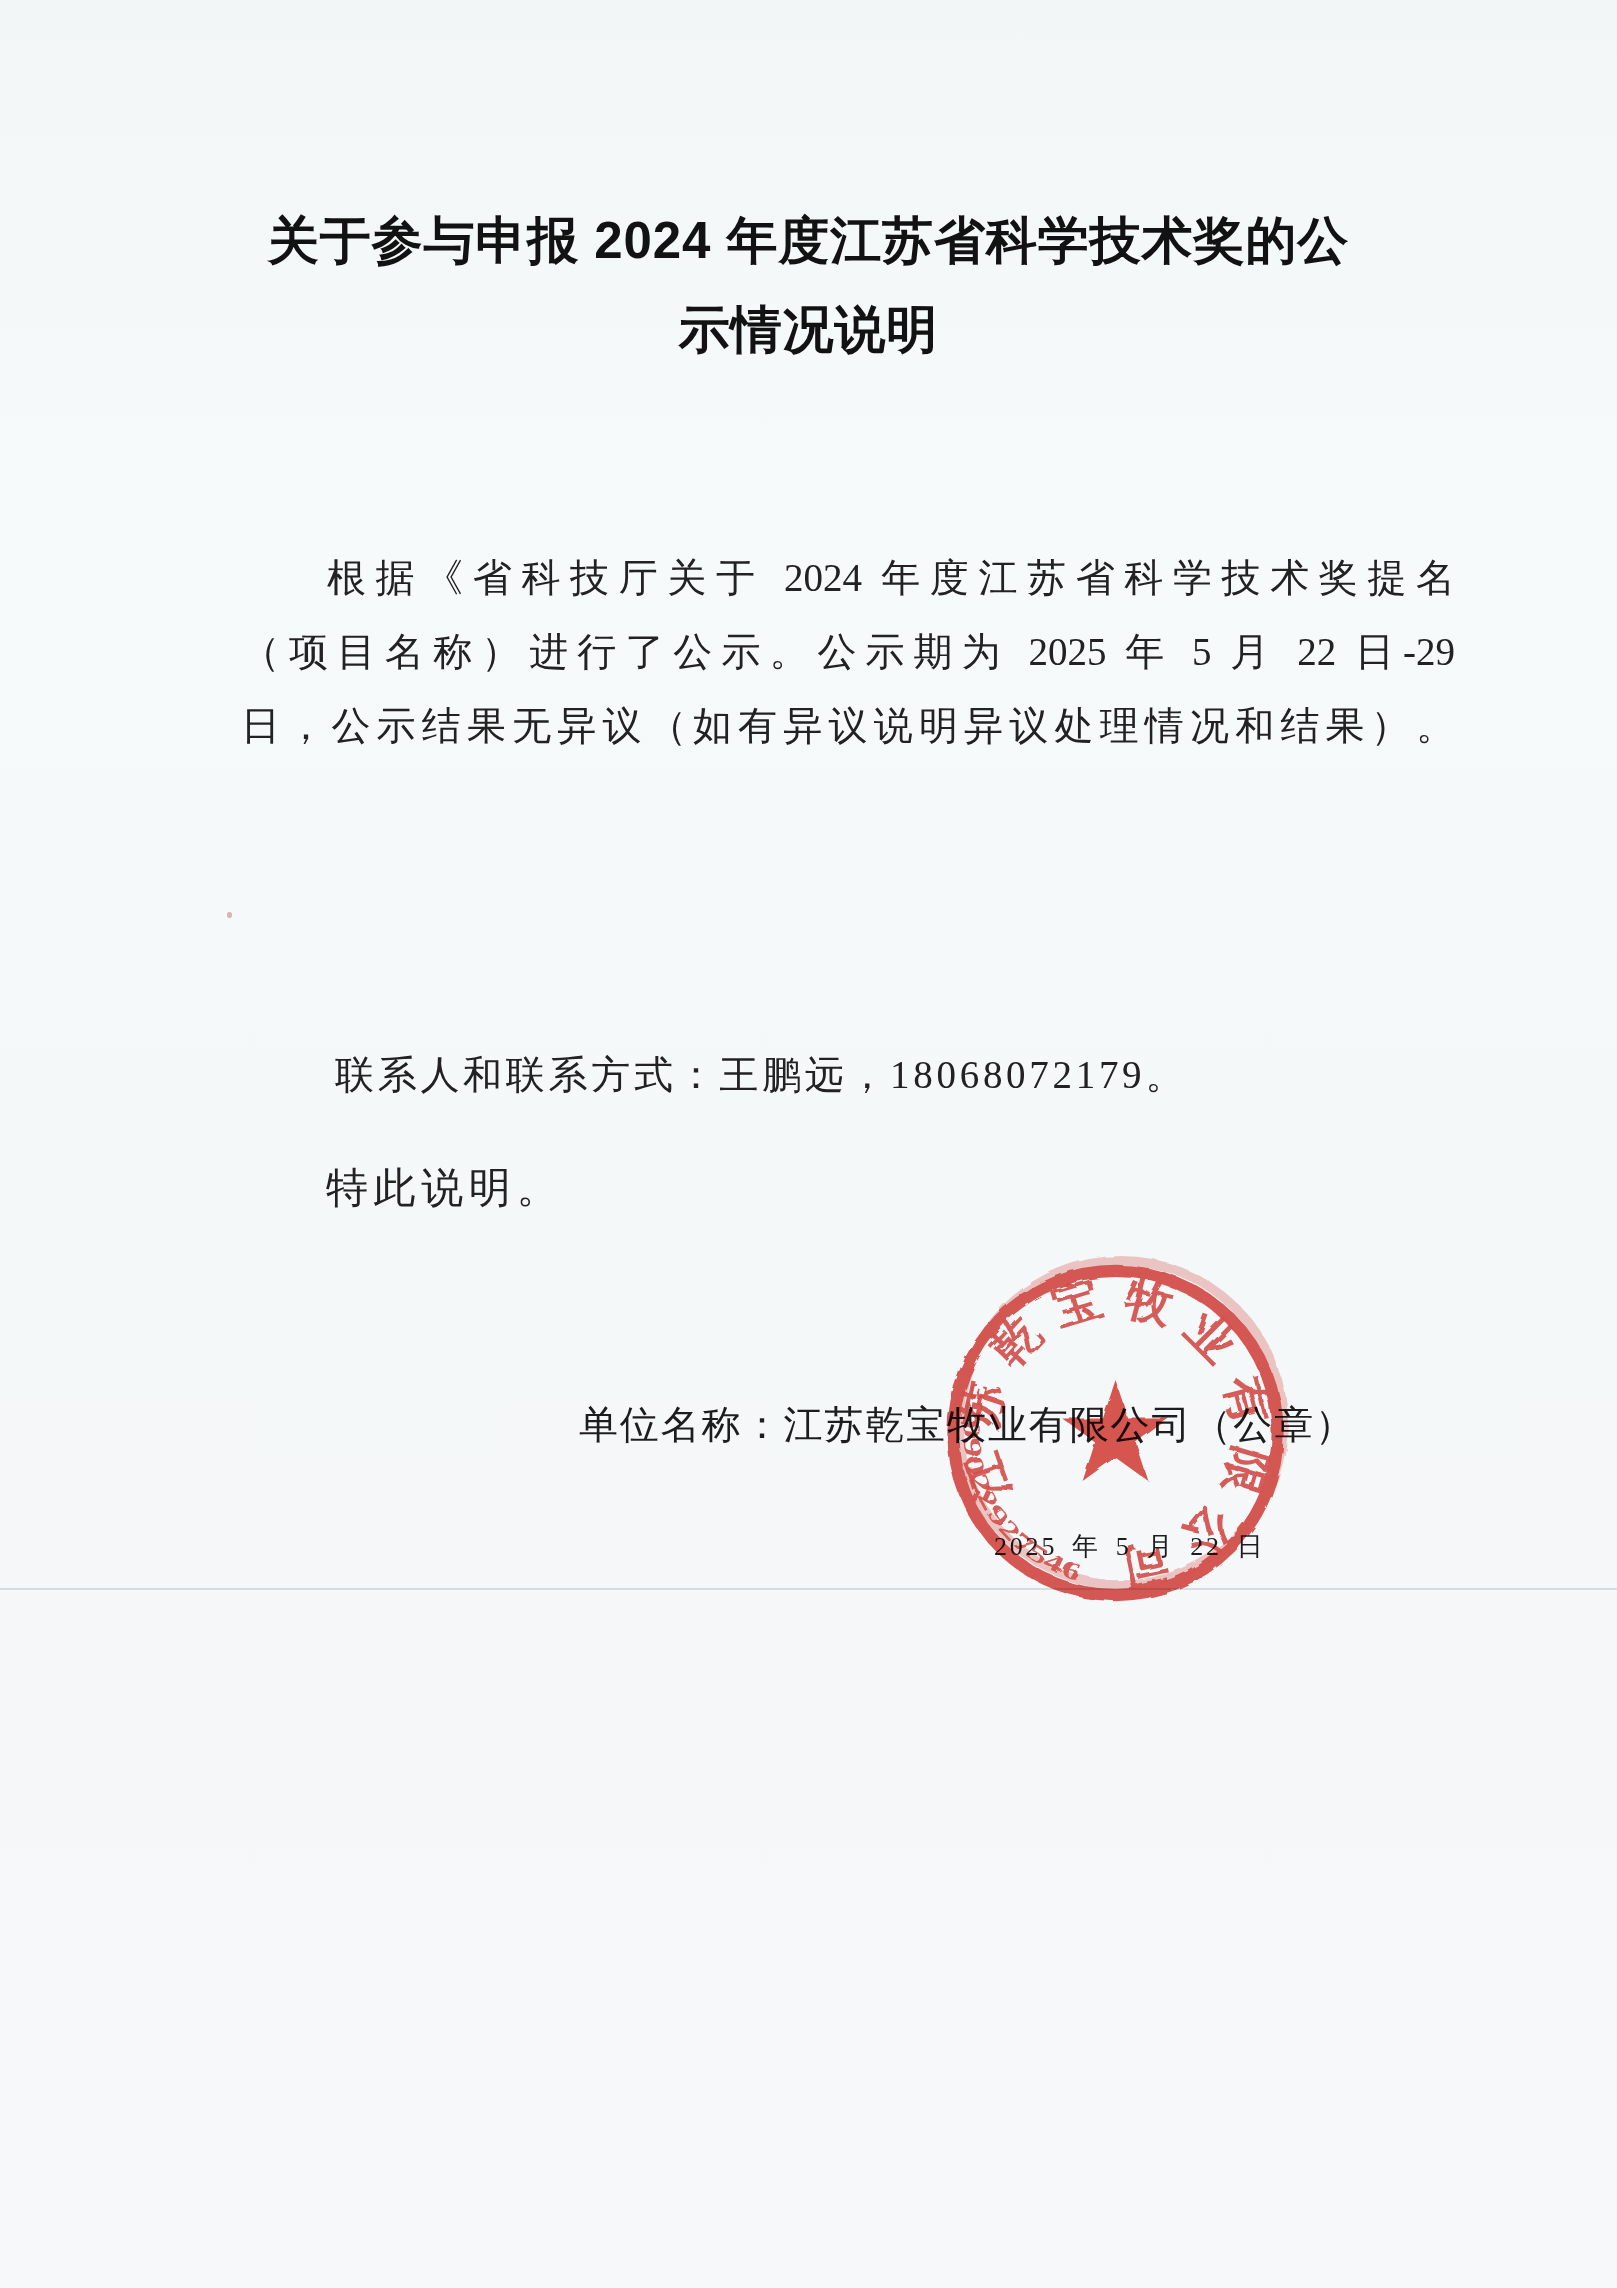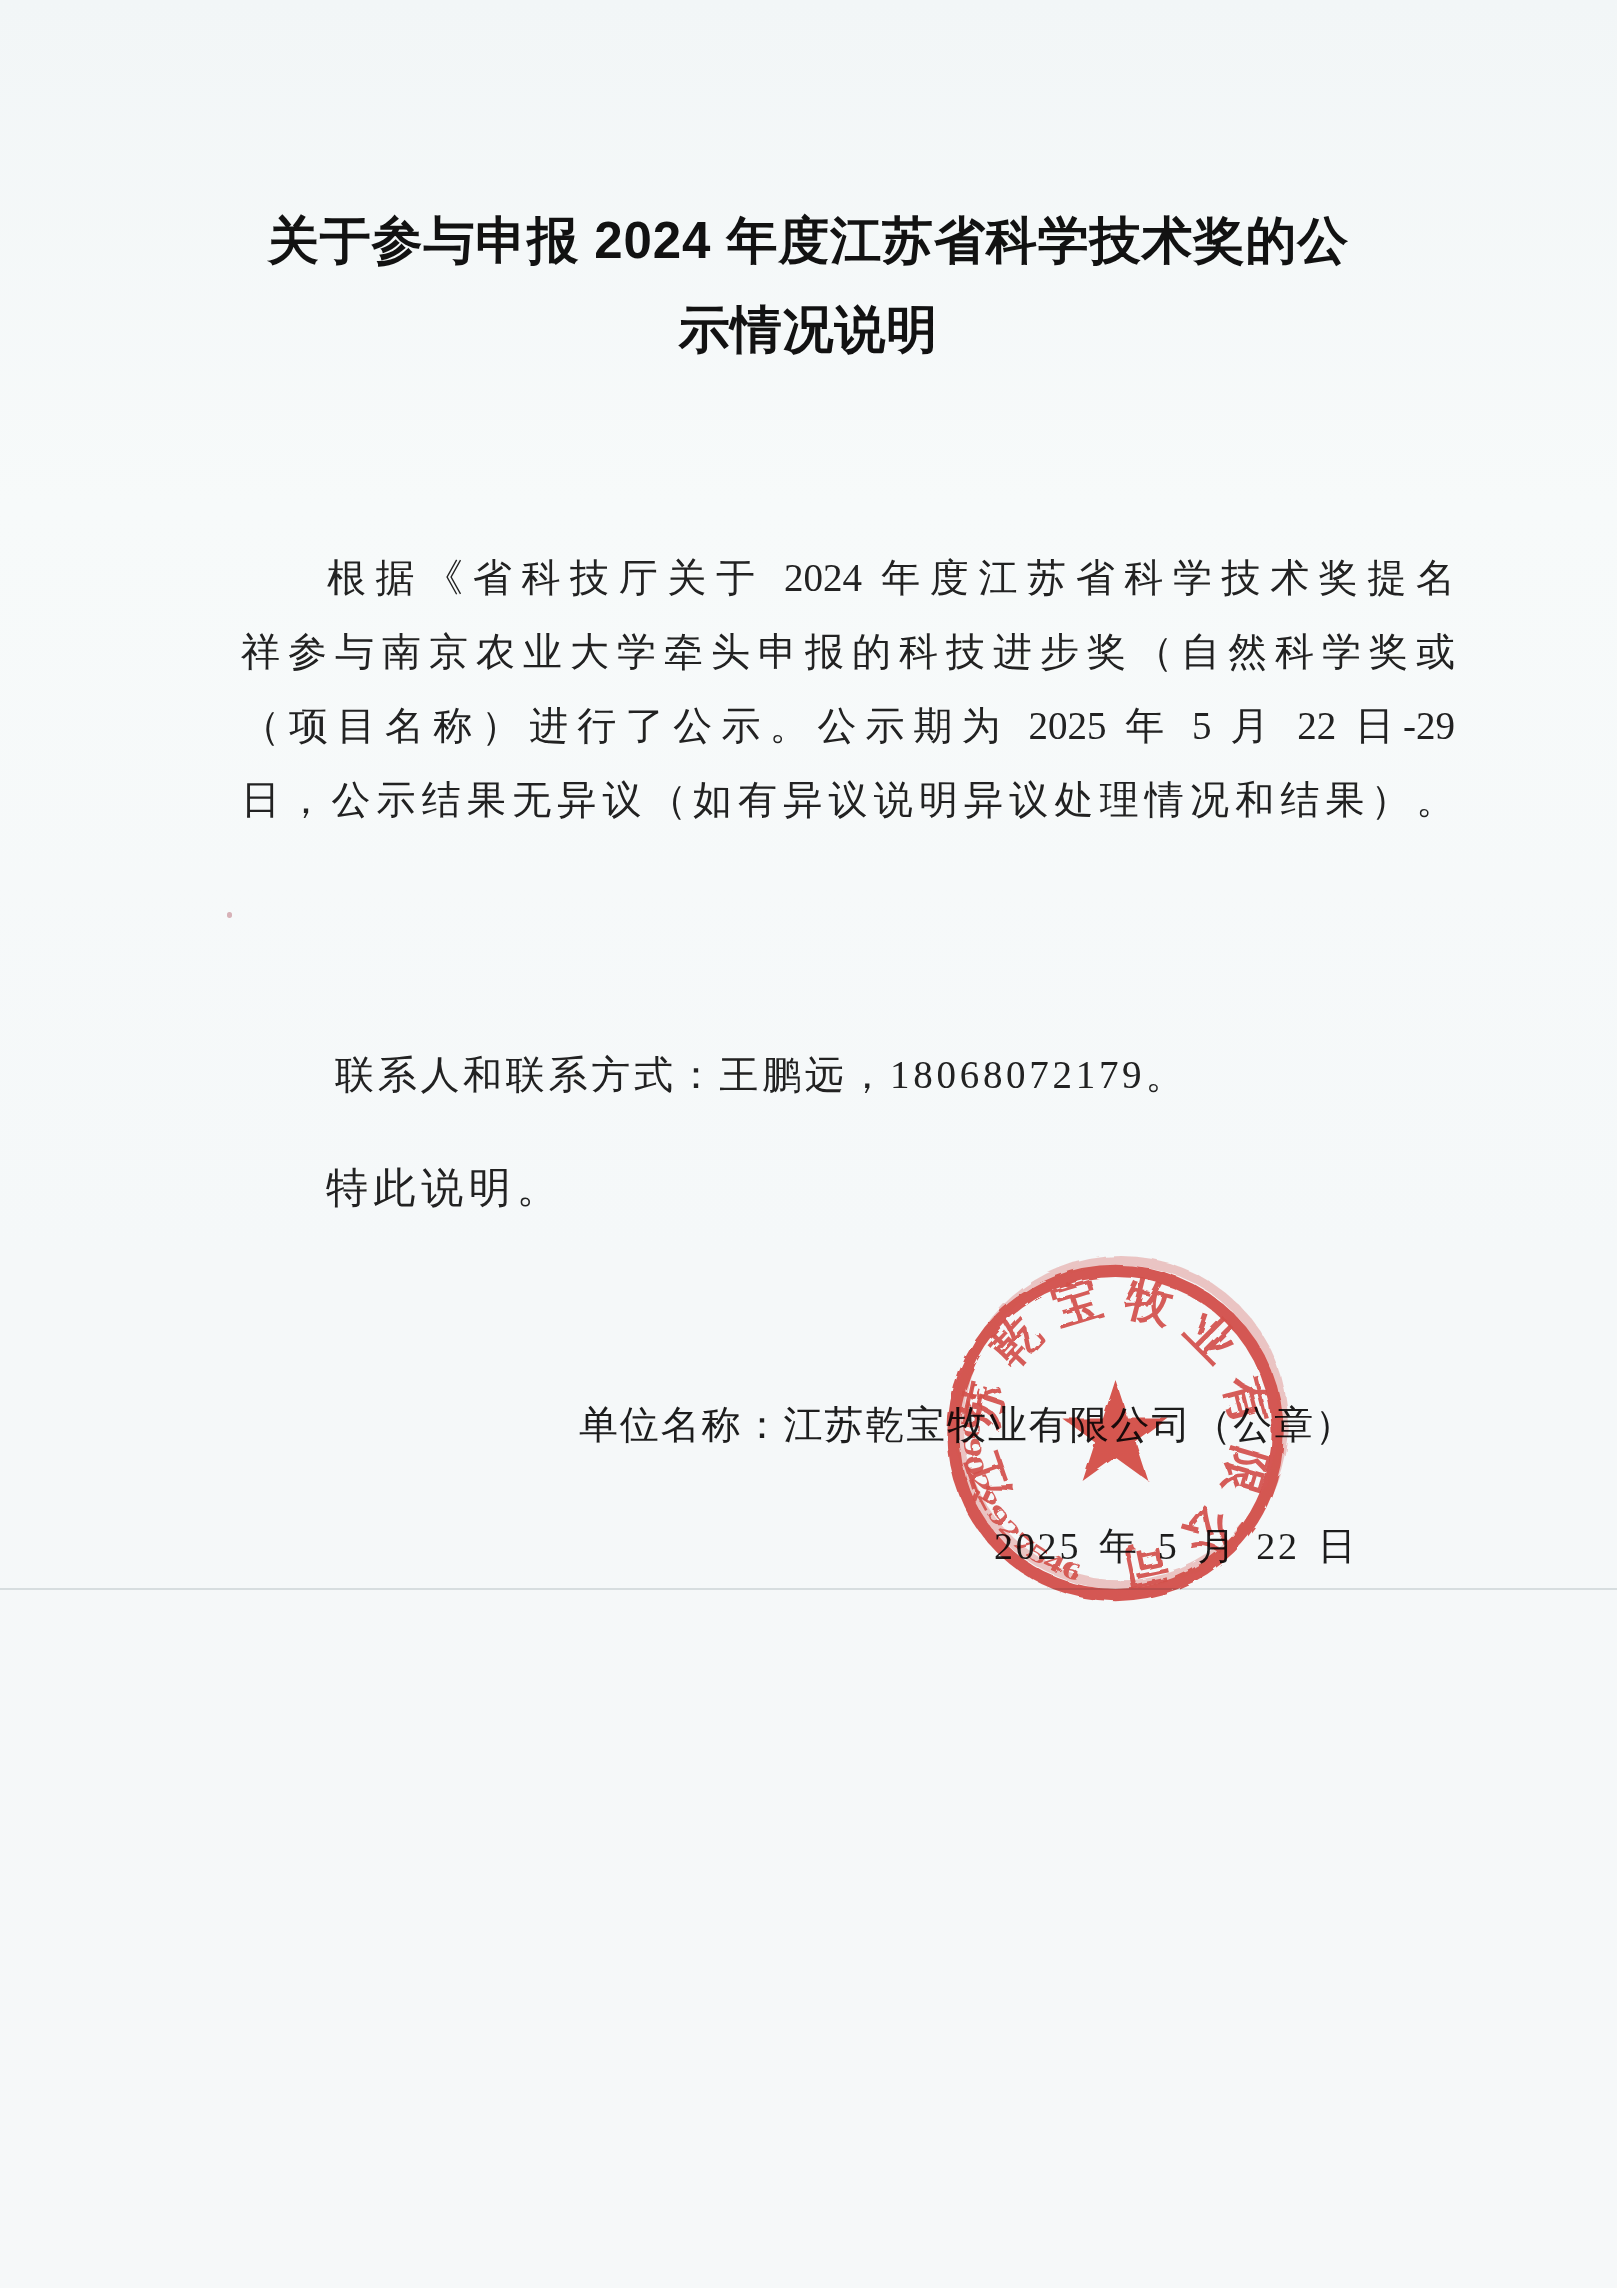--- a/index.html
+++ b/index.html
@@ -37,21 +37,21 @@
     position:absolute;left:326px;top:1121px;
     font-size:42px;line-height:71px;letter-spacing:5.6px;color:#222;
   }
   .sig-line{
     position:absolute;right:261px;top:1357px;
     font-size:39px;line-height:71px;letter-spacing:1.9px;color:#1d1d1d;
     white-space:nowrap;
   }
   .date-line{
     position:absolute;left:994px;top:1479px;
-    font-size:38px;line-height:71px;letter-spacing:2.8px;word-spacing:5.6px;color:#1d1d1d;
+    font-size:26px;line-height:71px;letter-spacing:2.8px;word-spacing:5.6px;color:#1d1d1d;
     white-space:nowrap;
   }
   .scan-line{
     position:absolute;left:0;top:1556px;width:1617px;height:1.9px;
     background:rgba(165,176,182,0.38);
   }
   .speck{
     position:absolute;left:227px;top:880px;width:4.7px;height:5.6px;border-radius:50%;
     background:rgba(190,120,130,0.55);
   }
@@ -66,21 +66,20 @@
 
 <div class="page">
 
   <div class="doc-title">
     <div>关于参与申报 2024 年度江苏省科学技术奖的公</div>
     <div>示情况说明</div>
   </div>
 
   <div class="body-par">
     <div class="jline indent">根据《省科技厅关于 2024 年度江苏省科学技术奖提名</div>
-    <div class="jline">祥参与南京农业大学牵头申报的科技进步奖（自然科学奖或</div>
     <div class="jline">（项目名称）进行了公示。公示期为 2025 年 5 月 22 日-29</div>
     <div class="jline">日，公示结果无异议（如有异议说明异议处理情况和结果）。</div>
   </div>
 
   <div class="contact-par">
     <div class="indent2">联系人和联系方式：王鹏远，18068072179。</div>
   </div>
 
   <div class="closing-par">特此说明。</div>
 

